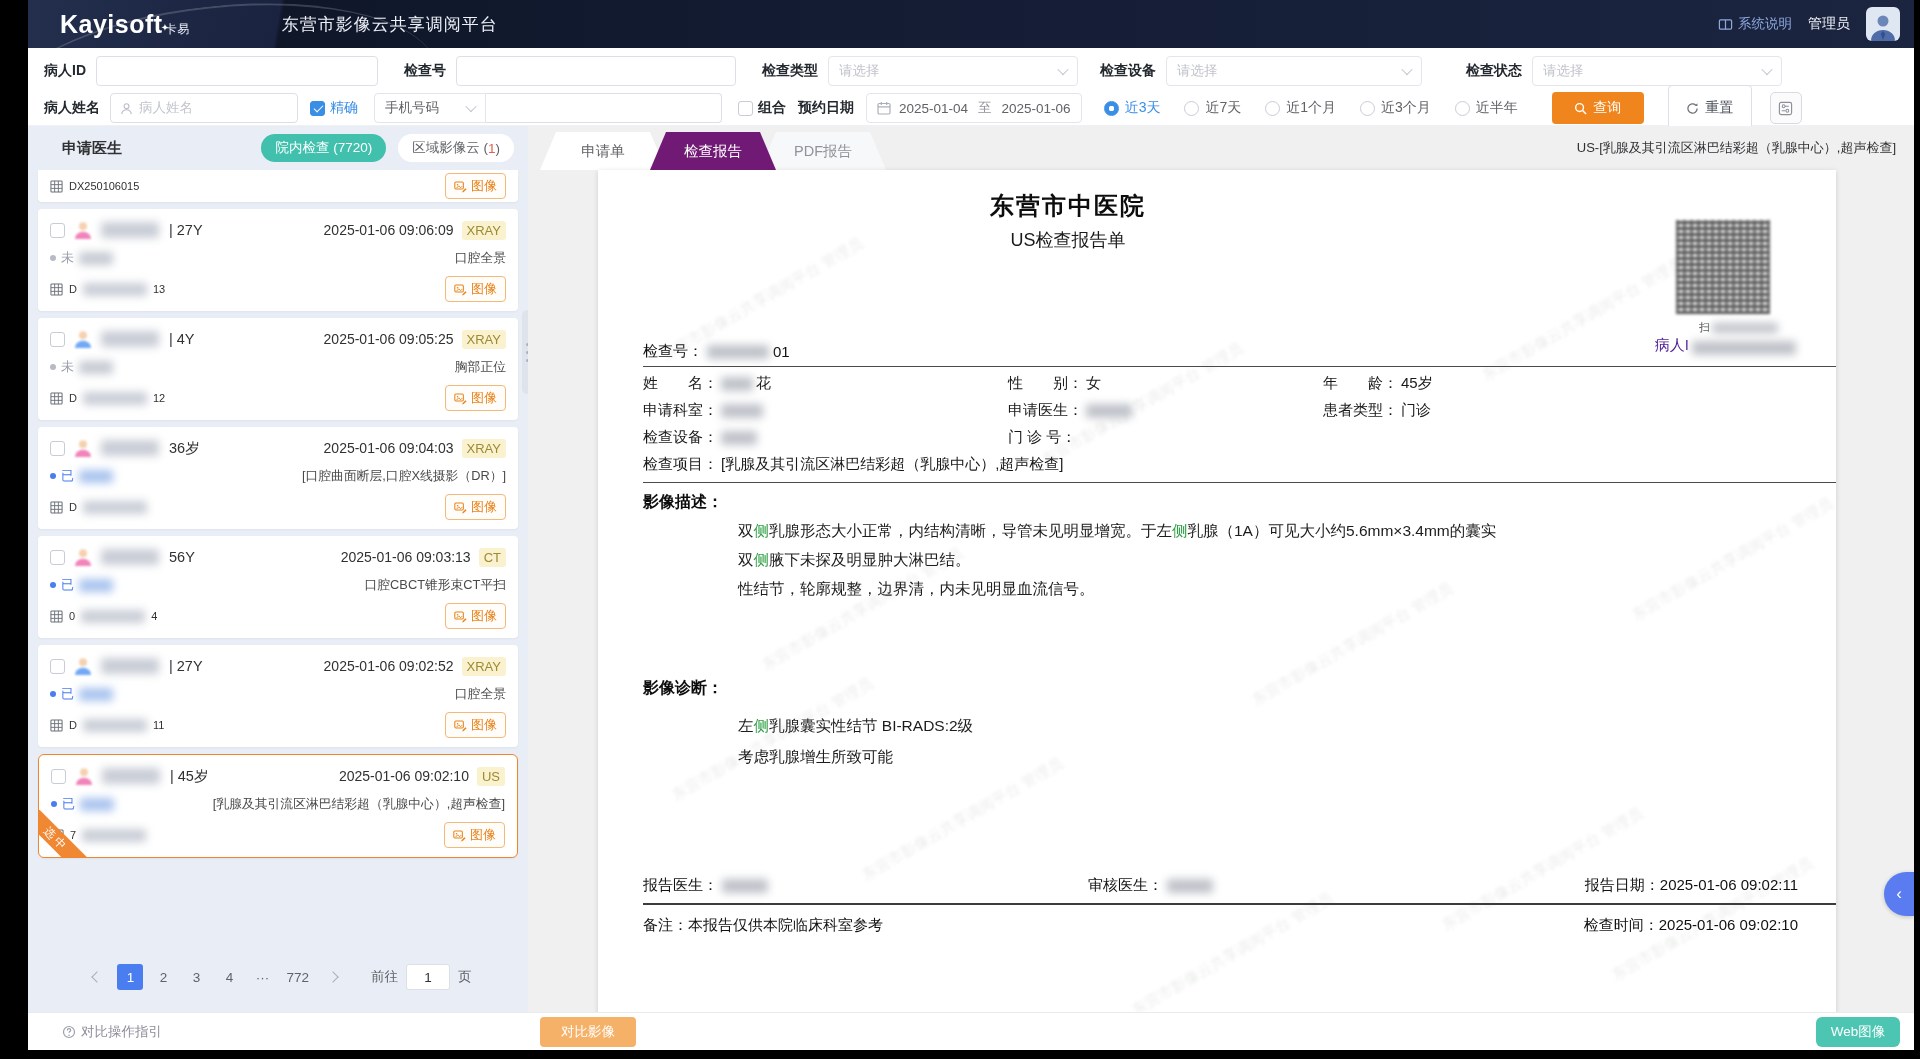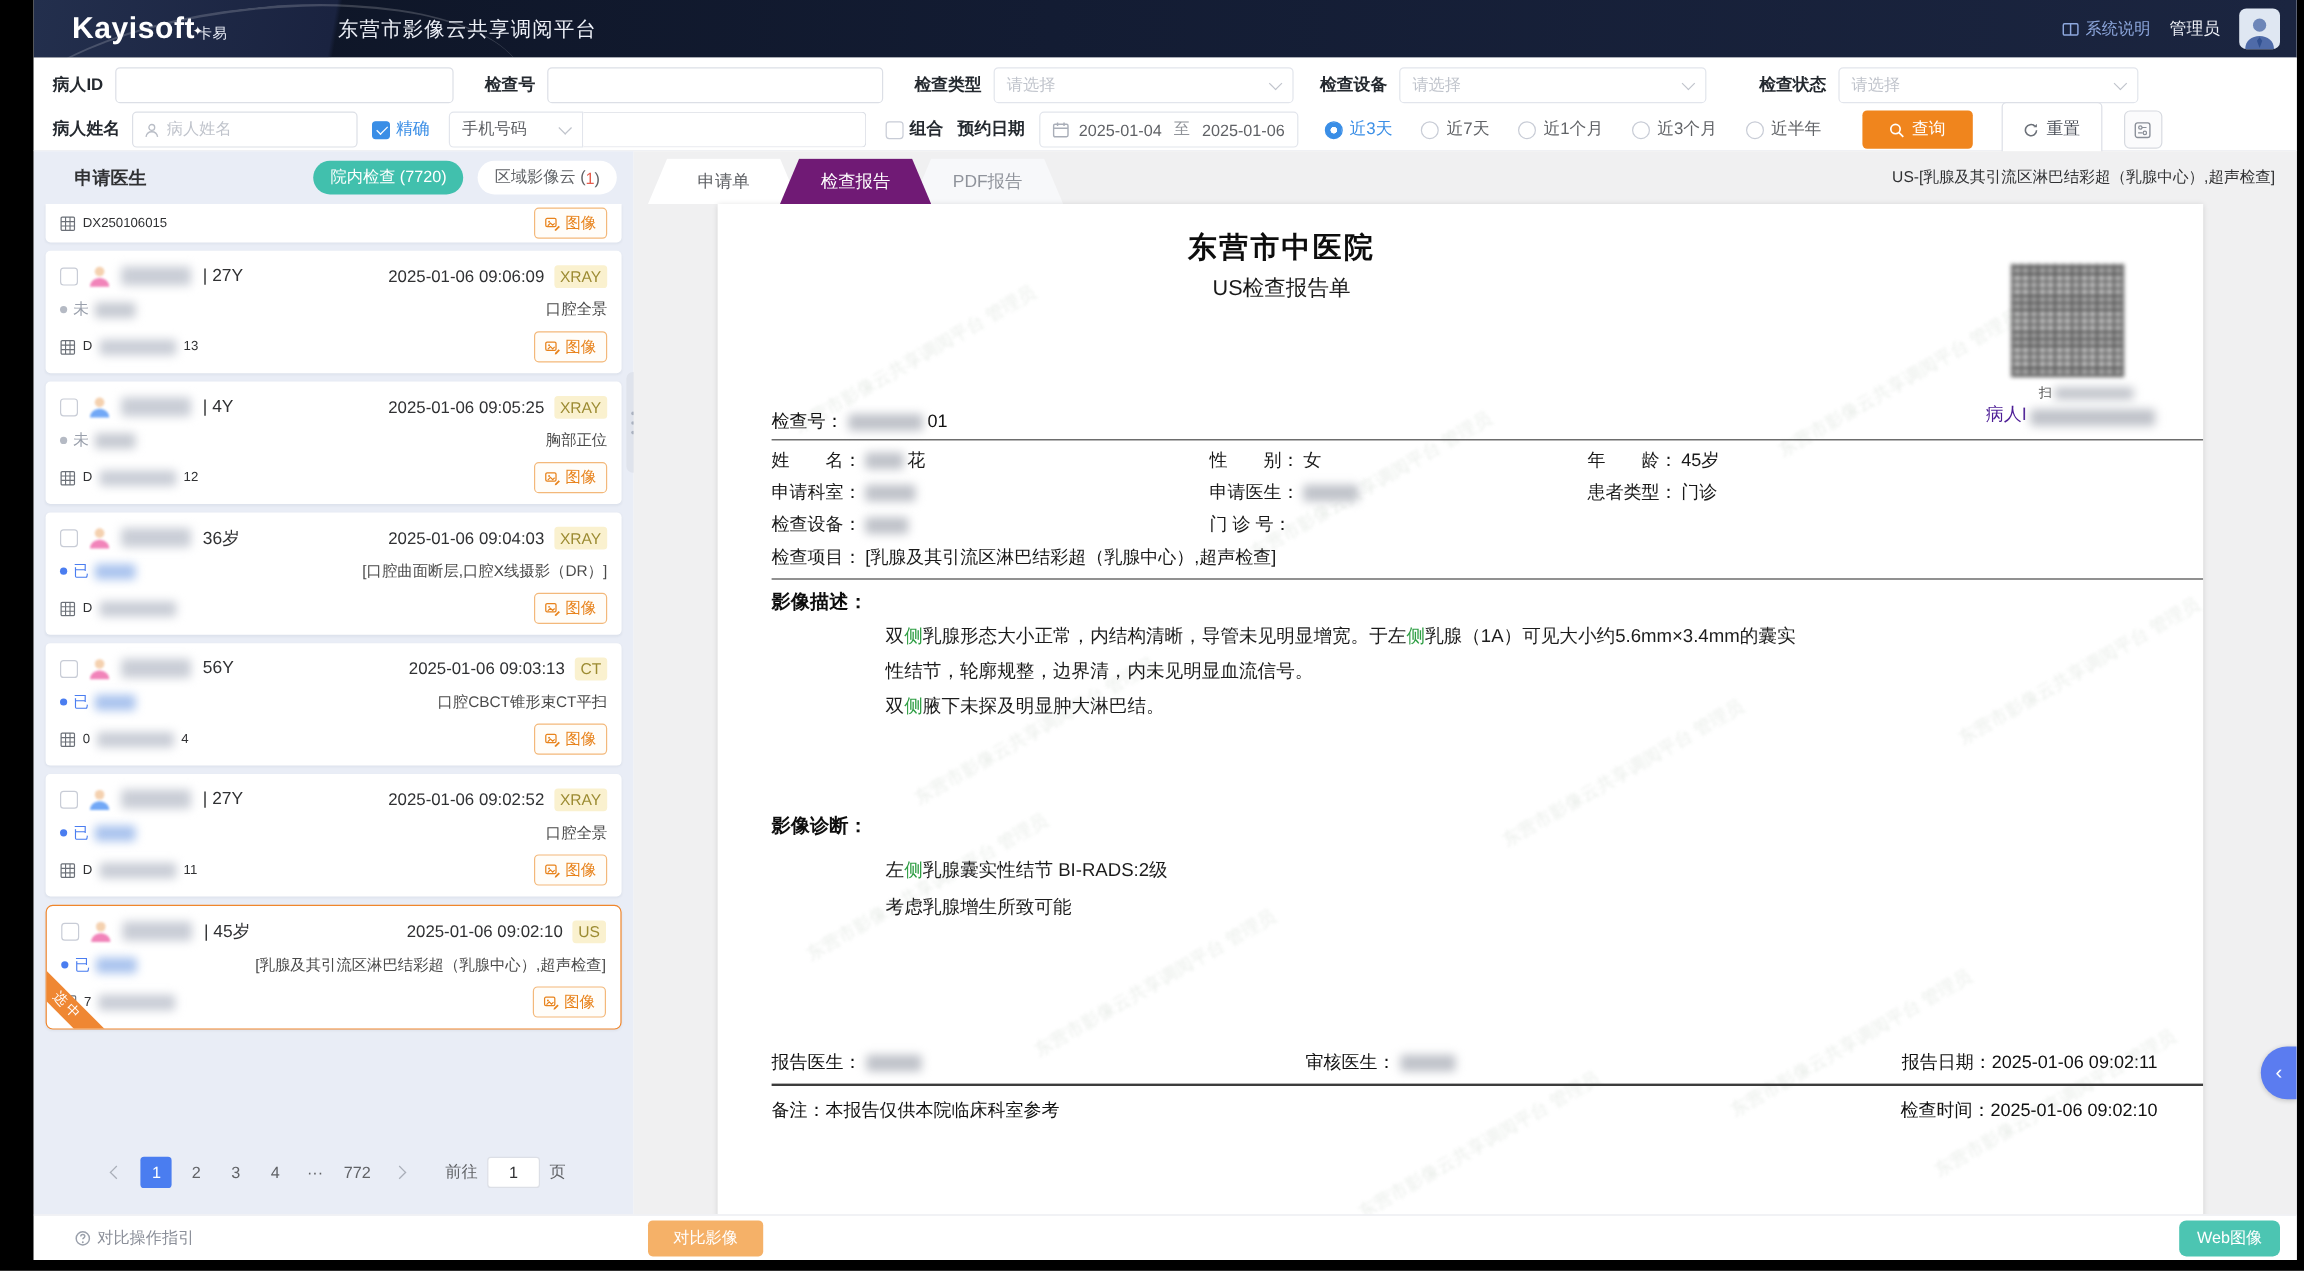--- a/index.html
+++ b/index.html
@@ -666,22 +666,22 @@
         <span class="fc1">
             <span>检查项目：</span>
             <span>[乳腺及其引流区淋巴结彩超（乳腺中心）,超声检查]</span>
           </span>
       </div>
       <div class="rule r2"></div>
 
       <div class="sec-title" style="top:322px">影像描述：</div>
       <div class="desc-lines" id="desc-lines">
           <div>双<span class="hl">侧</span>乳腺形态大小正常，内结构清晰，导管未见明显增宽。于左<span class="hl">侧</span>乳腺（1A）可见大小约5.6mm×3.4mm的囊实</div>
+          <div>双<span class="hl">侧</span>腋下未探及明显肿大淋巴结。</div>
           <div>性结节，轮廓规整，边界清，内未见明显血流信号。</div>
-          <div>双<span class="hl">侧</span>腋下未探及明显肿大淋巴结。</div>
         </div>
 
       <div class="sec-title" style="top:508px">影像诊断：</div>
       <div class="diag-lines" id="diag-lines">
           <div>左<span class="hl">侧</span>乳腺囊实性结节 BI-RADS:2级</div>
           <div>考虑乳腺增生所致可能</div>
         </div>
 
       <div class="rp-footrow fd1">
           <span>报告医生：</span>

